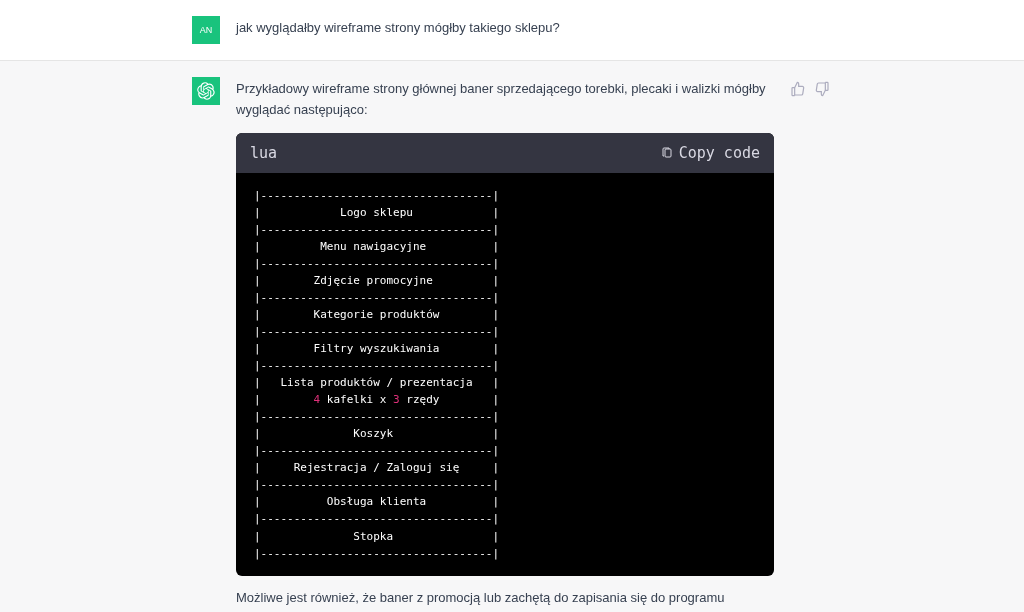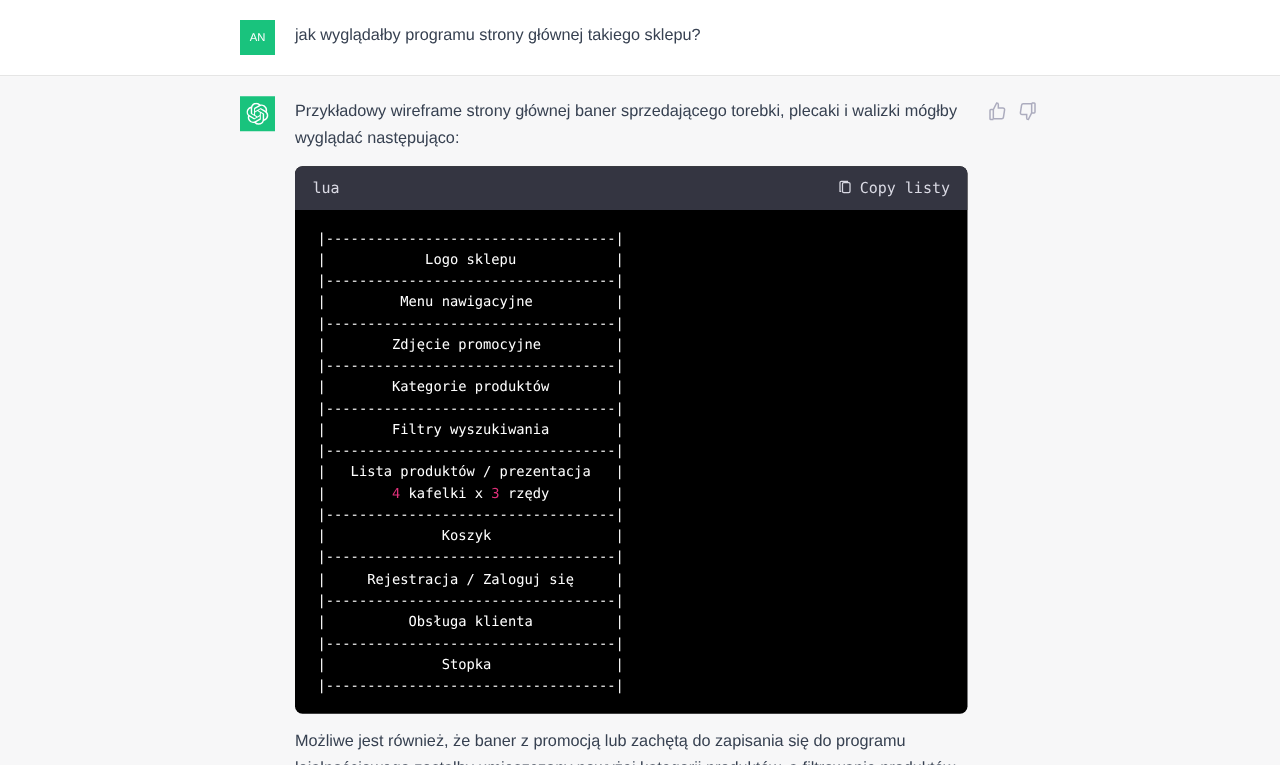--- a/index.html
+++ b/index.html
@@ -88,21 +88,21 @@
       margin: 12px 0;
       font-family: "Menlo", "Monaco", "Consolas", monospace;
     }
     .code-header {
       background: #343541;
       color: #d9d9e3;
       padding: 8px 14px;
       display: flex;
       justify-content: space-between;
       align-items: center;
-      font-size: 12px;
+      font-size: 15px;
     }
     .copy-btn {
       display: flex;
       align-items: center;
       gap: 6px;
       cursor: pointer;
       color: #d9d9e3;
     }
     .copy-btn svg {
       width: 12px;
@@ -120,21 +120,21 @@
       color: #df3079;
     }
   </style>
 </head>
 <body>
 
 <div class="message-row user">
   <div class="message-inner">
     <div class="avatar user-avatar">AN</div>
     <div class="message-content">
-      <span>jak wyglądałby programu strony głównej takiego sklepu?</span>
+      <span>jak wyglądałby wireframe strony mógłby takiego sklepu?</span>
     </div>
   </div>
 </div>
 
 <div class="message-row assistant">
   <div class="message-inner">
     <div class="avatar assistant-avatar">
       <svg viewBox="0 0 41 41" fill="none">
           <path d="M37.532 16.87a9.963 9.963 0 0 0-.856-8.184 10.078 10.078 0 0 0-10.855-4.835A9.964 9.964 0 0 0 18.306.5a10.079 10.079 0 0 0-9.614 6.977 9.967 9.967 0 0 0-6.664 4.834 10.08 10.08 0 0 0 1.24 11.817 9.965 9.965 0 0 0 .856 8.185 10.079 10.079 0 0 0 10.855 4.835 9.965 9.965 0 0 0 7.516 3.35 10.078 10.078 0 0 0 9.617-6.981 9.967 9.967 0 0 0 6.663-4.834 10.079 10.079 0 0 0-1.243-11.813ZM22.498 37.886a7.474 7.474 0 0 1-4.799-1.735c.061-.033.168-.091.237-.134l7.964-4.6a1.294 1.294 0 0 0 .655-1.134V19.054l3.366 1.944a.12.12 0 0 1 .066.092v9.299a7.505 7.505 0 0 1-7.49 7.496ZM6.392 31.006a7.471 7.471 0 0 1-.894-5.023c.06.036.162.099.237.141l7.964 4.6a1.297 1.297 0 0 0 1.308 0l9.724-5.614v3.888a.12.12 0 0 1-.048.103l-8.051 4.649a7.504 7.504 0 0 1-10.24-2.744ZM4.297 13.62A7.469 7.469 0 0 1 8.2 10.333c0 .068-.004.19-.004.274v9.201a1.294 1.294 0 0 0 .654 1.132l9.723 5.614-3.366 1.944a.12.12 0 0 1-.114.01L7.04 23.856a7.504 7.504 0 0 1-2.743-10.237Zm27.658 6.437-9.724-5.615 3.367-1.943a.121.121 0 0 1 .113-.01l8.052 4.648a7.498 7.498 0 0 1-1.158 13.528v-9.476a1.293 1.293 0 0 0-.65-1.132Zm3.35-5.043c-.059-.037-.162-.099-.236-.141l-7.965-4.6a1.298 1.298 0 0 0-1.308 0l-9.723 5.614v-3.888a.12.12 0 0 1 .048-.103l8.05-4.645a7.497 7.497 0 0 1 11.135 7.763Zm-21.063 6.929-3.367-1.944a.12.12 0 0 1-.065-.092v-9.299a7.497 7.497 0 0 1 12.293-5.756 6.94 6.94 0 0 0-.236.134l-7.965 4.6a1.294 1.294 0 0 0-.654 1.132l-.006 11.225Zm1.829-3.943 4.33-2.501 4.332 2.5v5l-4.331 2.5-4.331-2.5V18Z" fill="currentColor"></path>
         </svg>
@@ -143,21 +143,21 @@
       <p>Przykładowy wireframe strony głównej baner sprzedającego torebki, plecaki i walizki mógłby wyglądać następująco:</p>
 
       <div class="code-block">
         <div class="code-header">
           <span>lua</span>
           <div class="copy-btn">
             <svg viewBox="0 0 24 24" fill="none" stroke="currentColor" stroke-width="2">
                 <rect x="8" y="4" width="12" height="16" rx="2"></rect>
                 <path d="M16 4V2H6a2 2 0 0 0-2 2v14h2"></path>
               </svg>
-            <span>Copy listy</span>
+            <span>Copy code</span>
           </div>
         </div>
         <div class="code-content" id="code-content">|-----------------------------------|
 |            Logo sklepu            |
 |-----------------------------------|
 |         Menu nawigacyjne          |
 |-----------------------------------|
 |        Zdjęcie promocyjne         |
 |-----------------------------------|
 |        Kategorie produktów        |

